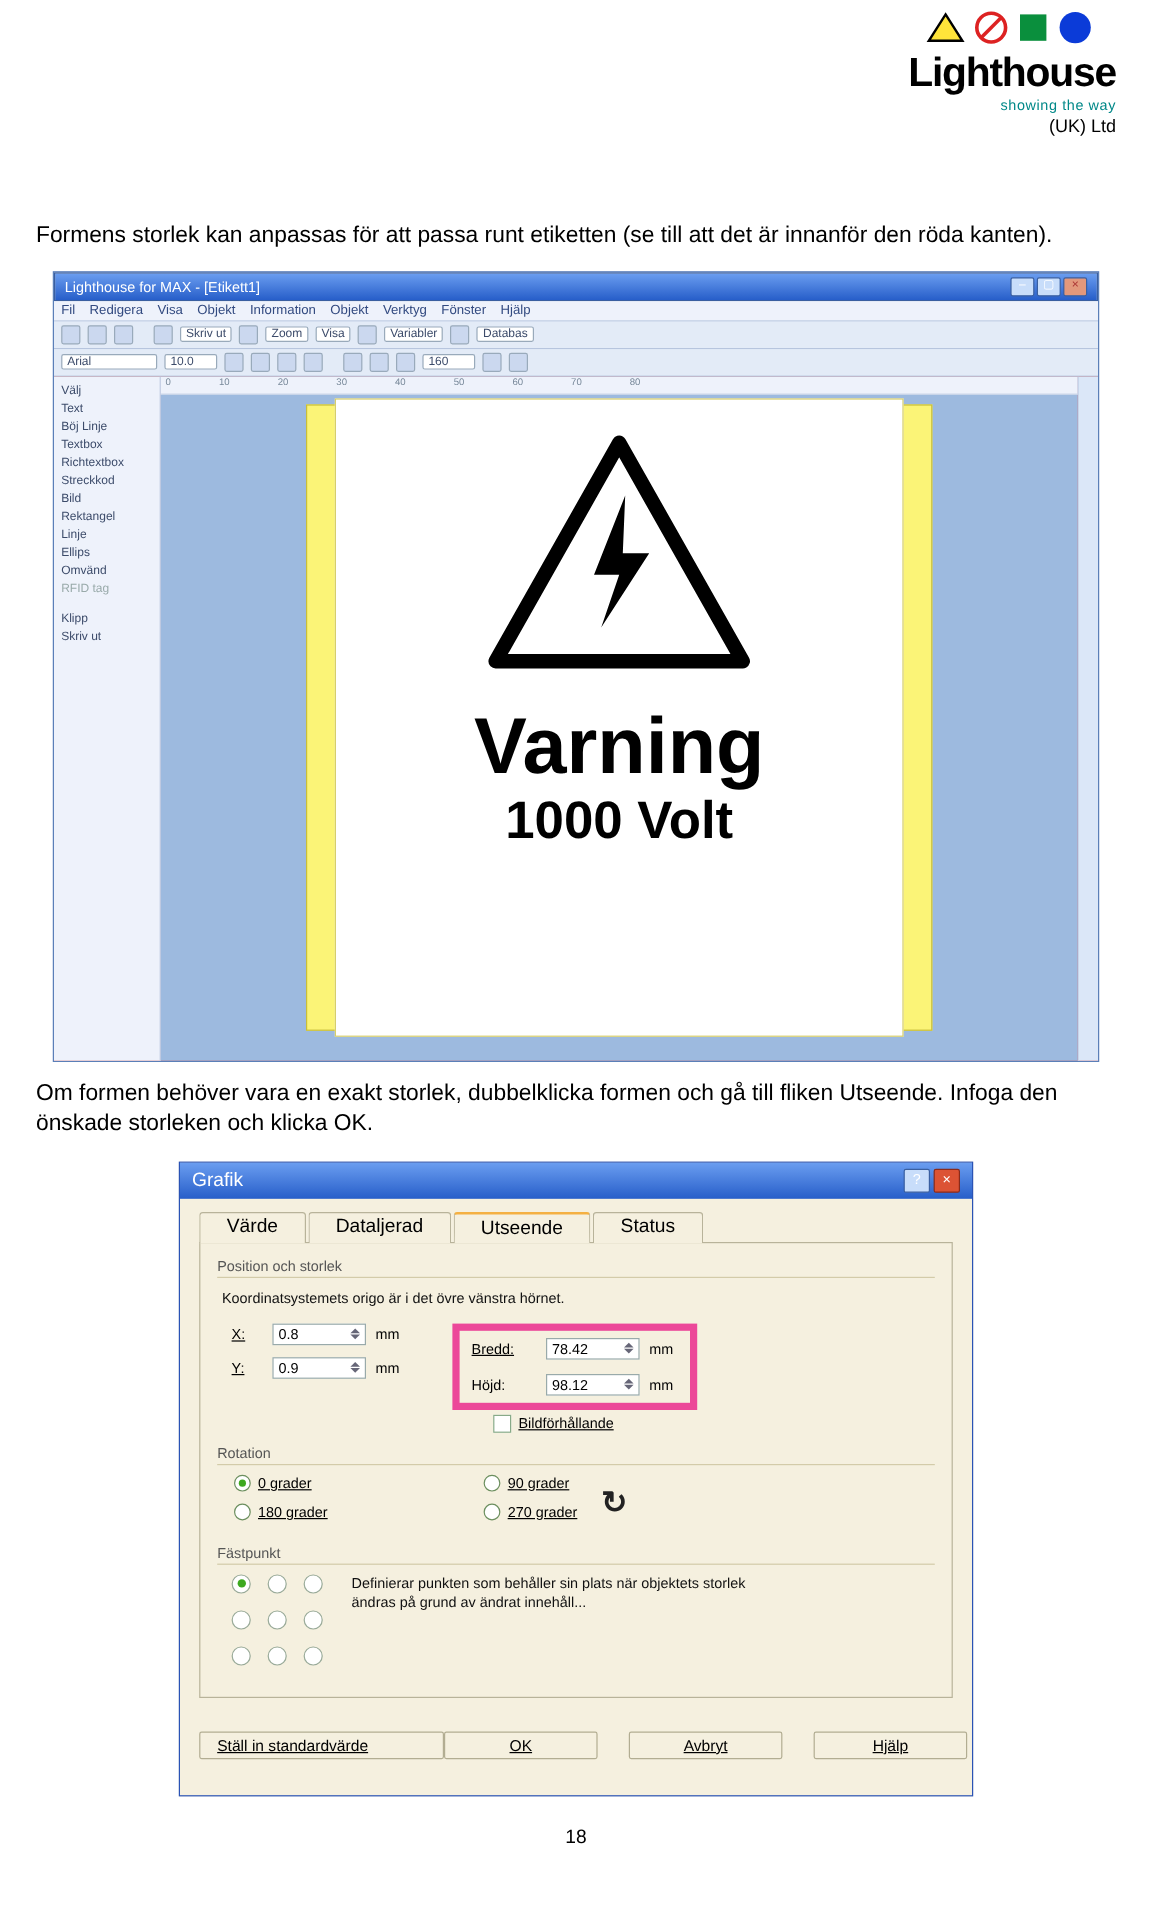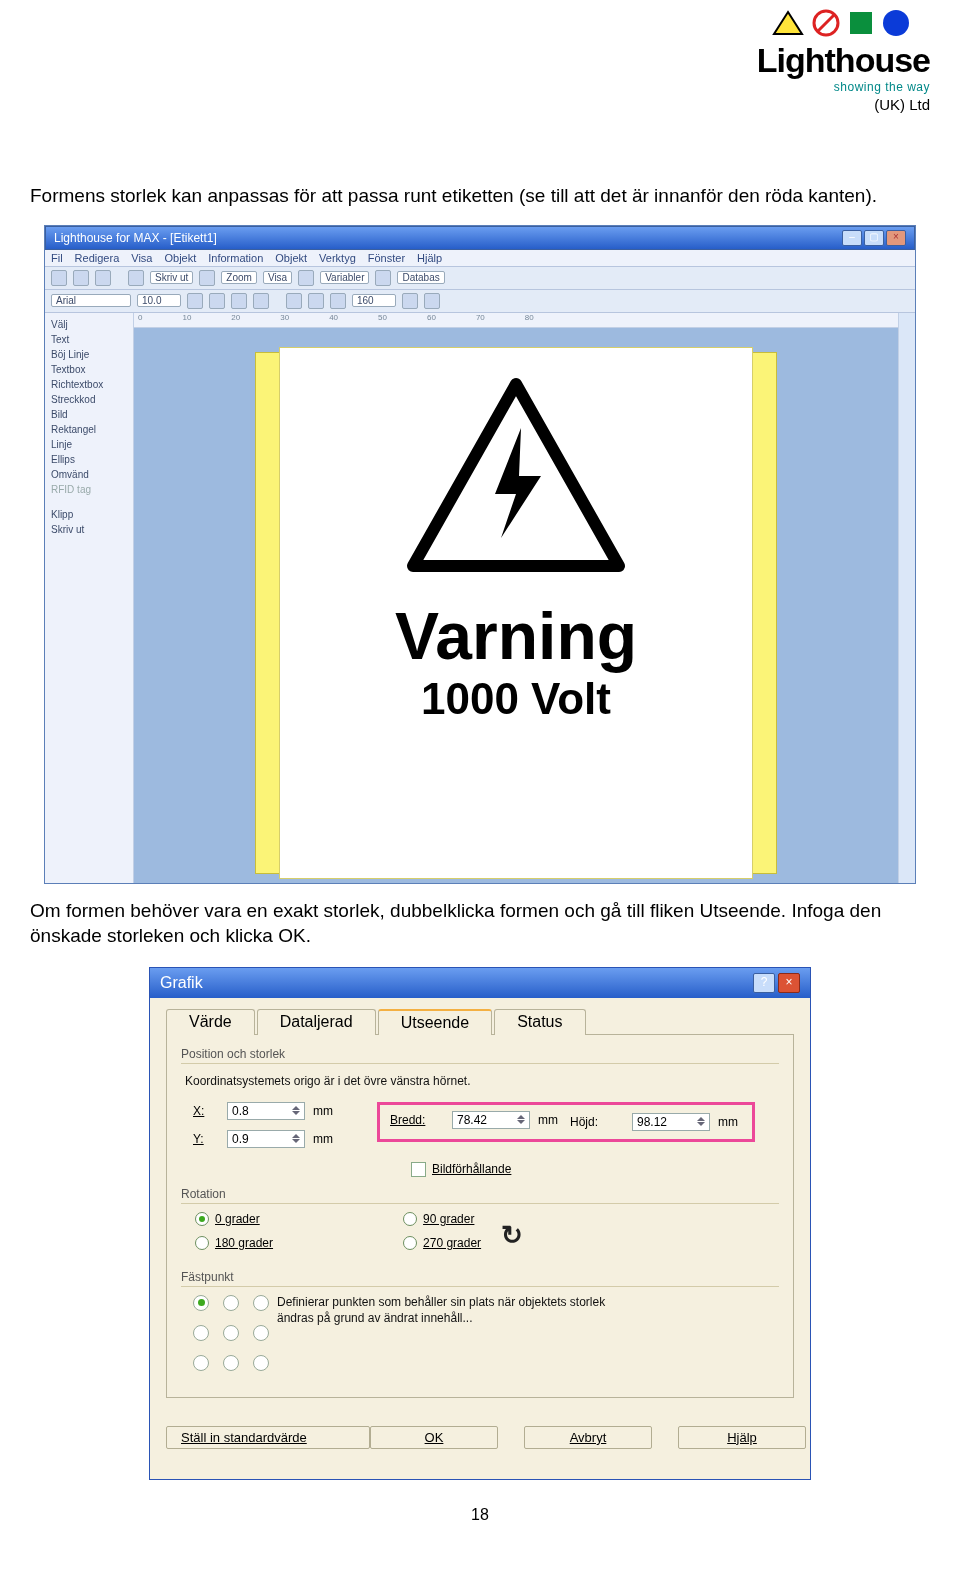--- a/index.html
+++ b/index.html
@@ -20,21 +20,21 @@
 .toolbar{background:#e3ebf7;border-bottom:1px solid #b7c5de;font-size:10px;color:#3c4b6a;padding:3px 6px;display:flex;align-items:center;gap:6px}
 .toolbar .sep{width:5px}
 .tbicon{width:14px;height:14px;background:#cbd8ef;border:1px solid #9ab;border-radius:2px;display:inline-block}
 .tb-sel{border:1px solid #9ab;background:#fff;padding:0 4px;border-radius:2px}
 .workarea{display:flex;background:#b91c1c;height:570px}
 .leftpanel{width:80px;background:#eef2fb;border-right:1px solid #c2d0e6;font-size:10px;color:#3c4b6a;padding:4px 4px}
 .leftpanel div{padding:2px 2px;white-space:nowrap;overflow:hidden}
 .ruler-h{height:14px;background:#eef2fb;border-bottom:1px solid #c2d0e6;font-size:8px;color:#789;padding-left:4px;display:flex;gap:40px;overflow:hidden}
 .canvasarea{flex:1;position:relative;background:#9dbadf;display:flex;flex-direction:column}
 .rightpane{width:16px;background:#dbe7f8;border-left:1px solid #c2d0e6}
-.canvas{flex:1;display:flex;justify-content:center;align-items:flex-start;padding-top:24px}
+.canvas{flex:1;display:flex;justify-content:center;align-items:flex-start;padding-top:8px}
 .label-box{width:520px;height:520px;background:#fbf477;border:1px solid #c8bd3a;display:flex;justify-content:center;align-items:center}
 .label-inner{width:460px;height:500px;background:#fff;border:1px solid #d6ce6a;display:flex;flex-direction:column;align-items:center;padding:20px 6px 10px}
 .tri{margin-top:8px}
 .warn-title{font-size:66px;font-weight:900;margin-top:22px}
 .warn-sub{font-size:44px;font-weight:900;margin-top:0}
 .middle-text{margin:14px 0 6px 0;line-height:1.35}
 .dialog{margin:18px auto 0;width:660px;border:1px solid #2a53b5;background:#f5f0df;font-family:Tahoma,Arial,sans-serif;font-size:13px}
 .dlg-title{background:linear-gradient(#6a9df0,#275ec9);color:#fff;padding:5px 10px;font-size:16px;display:flex;justify-content:space-between;align-items:center}
 .dlg-tb{display:flex;gap:3px}
 .help-ic{width:20px;height:18px;border:1px solid #3a5fa0;background:#c8ddfa;font-size:12px;text-align:center;line-height:16px;border-radius:2px}
@@ -49,30 +49,30 @@
 .hr{height:1px;background:#d3cba9;margin:2px 0 8px 0}
 .subtext{font-size:12px;color:#111;margin:10px 0 14px 4px}
 .row{display:flex;align-items:center;gap:8px;margin-bottom:10px;font-size:12px}
 .lbl{width:26px;text-decoration:underline}
 .inp{border:1px solid #9aa;background:#fff;padding:1px 4px;width:68px;font-size:12px;display:flex;align-items:center;justify-content:space-between}
 .spinner{display:flex;flex-direction:column;margin-left:4px}
 .sp{width:0;height:0;border-left:4px solid transparent;border-right:4px solid transparent}
 .sp.up{border-bottom:4px solid #667}
 .sp.down{border-top:4px solid #667;margin-top:1px}
 .unit{width:24px}
-.redbox{border:3px solid #ec4899;padding:6px 10px 6px 10px;display:flex;gap:8px;flex-direction:row}
+.redbox{border:6px solid #ec4899;padding:6px 10px 6px 10px;display:flex;gap:8px;flex-direction:column}
 .checkrow{display:flex;align-items:center;gap:6px;font-size:12px;margin-top:4px;margin-left:0}
 .chk{width:13px;height:13px;border:1px solid #8a8;background:#fff}
 .radio-row{display:flex;align-items:center;gap:6px;font-size:12px;margin-bottom:10px}
 .radio{width:12px;height:12px;border:1px solid #6c8f5f;border-radius:50%;background:#fff;display:flex;align-items:center;justify-content:center}
 .radio.sel::after{content:"";width:6px;height:6px;background:#3da91f;border-radius:50%}
 .rot-grid{display:flex;gap:130px;margin-left:14px}
 .rot-col{display:flex;flex-direction:column}
 .refresh-ic{font-size:26px;font-weight:bold;color:#222;margin-left:20px}
-.anchor-grid{display:flex;margin-left:12px;margin-top:8px;align-items:flex-start}
+.anchor-grid{display:flex;gap:16px;margin-left:12px;margin-top:8px;align-items:flex-start}
 .agrid{display:grid;grid-template-columns:repeat(3,24px);grid-template-rows:repeat(3,24px);gap:6px}
 .arad{width:14px;height:14px;border:1px solid #9a9;border-radius:50%;background:#fff;display:flex;align-items:center;justify-content:center}
 .arad.sel::after{content:"";width:7px;height:7px;background:#3da91f;border-radius:50%}
 .anchor-text{font-size:12px;color:#111;width:360px;line-height:1.3}
 .btnbar{display:flex;justify-content:space-between;padding:20px 16px 30px 16px;font-size:13px}
 .dbtn{border:1px solid #b2ad92;background:#f5f0df;padding:3px 18px;border-radius:2px;min-width:90px;text-align:center}
 .dbtn.left{min-width:170px;text-align:left;padding-left:14px}
 .pagenum{text-align:center;font-size:16px;margin-top:26px}
 </style>
 </head>

